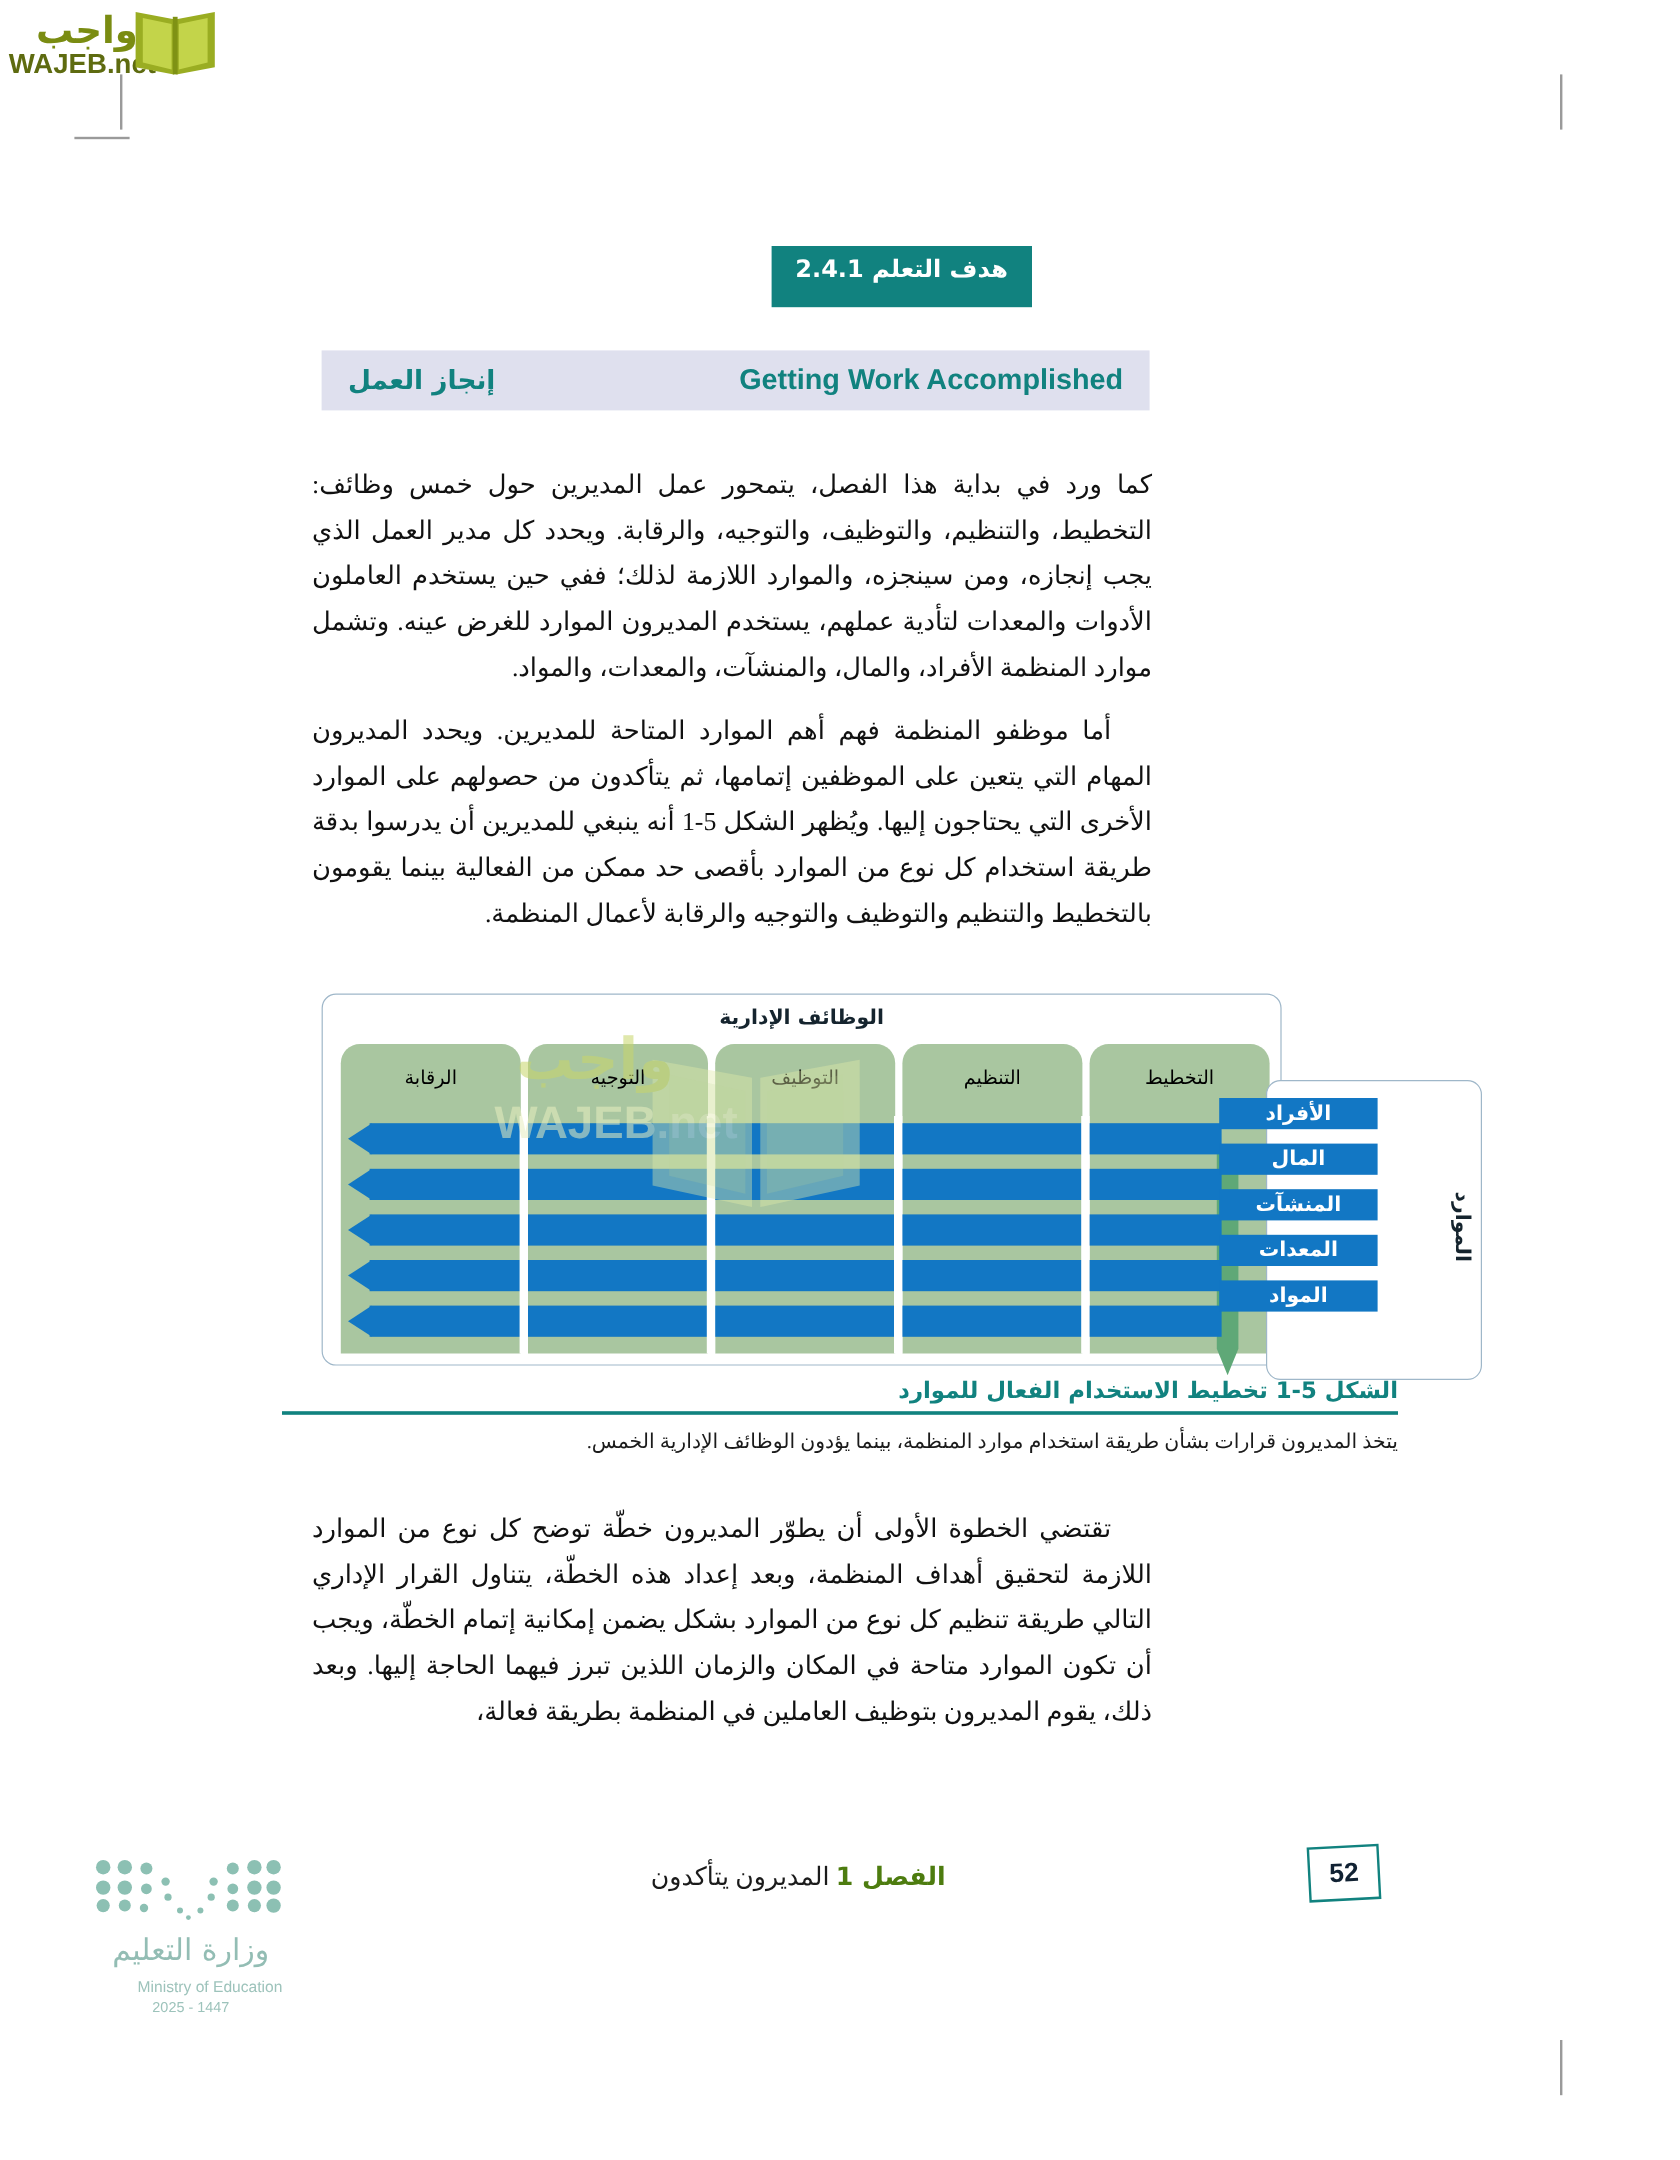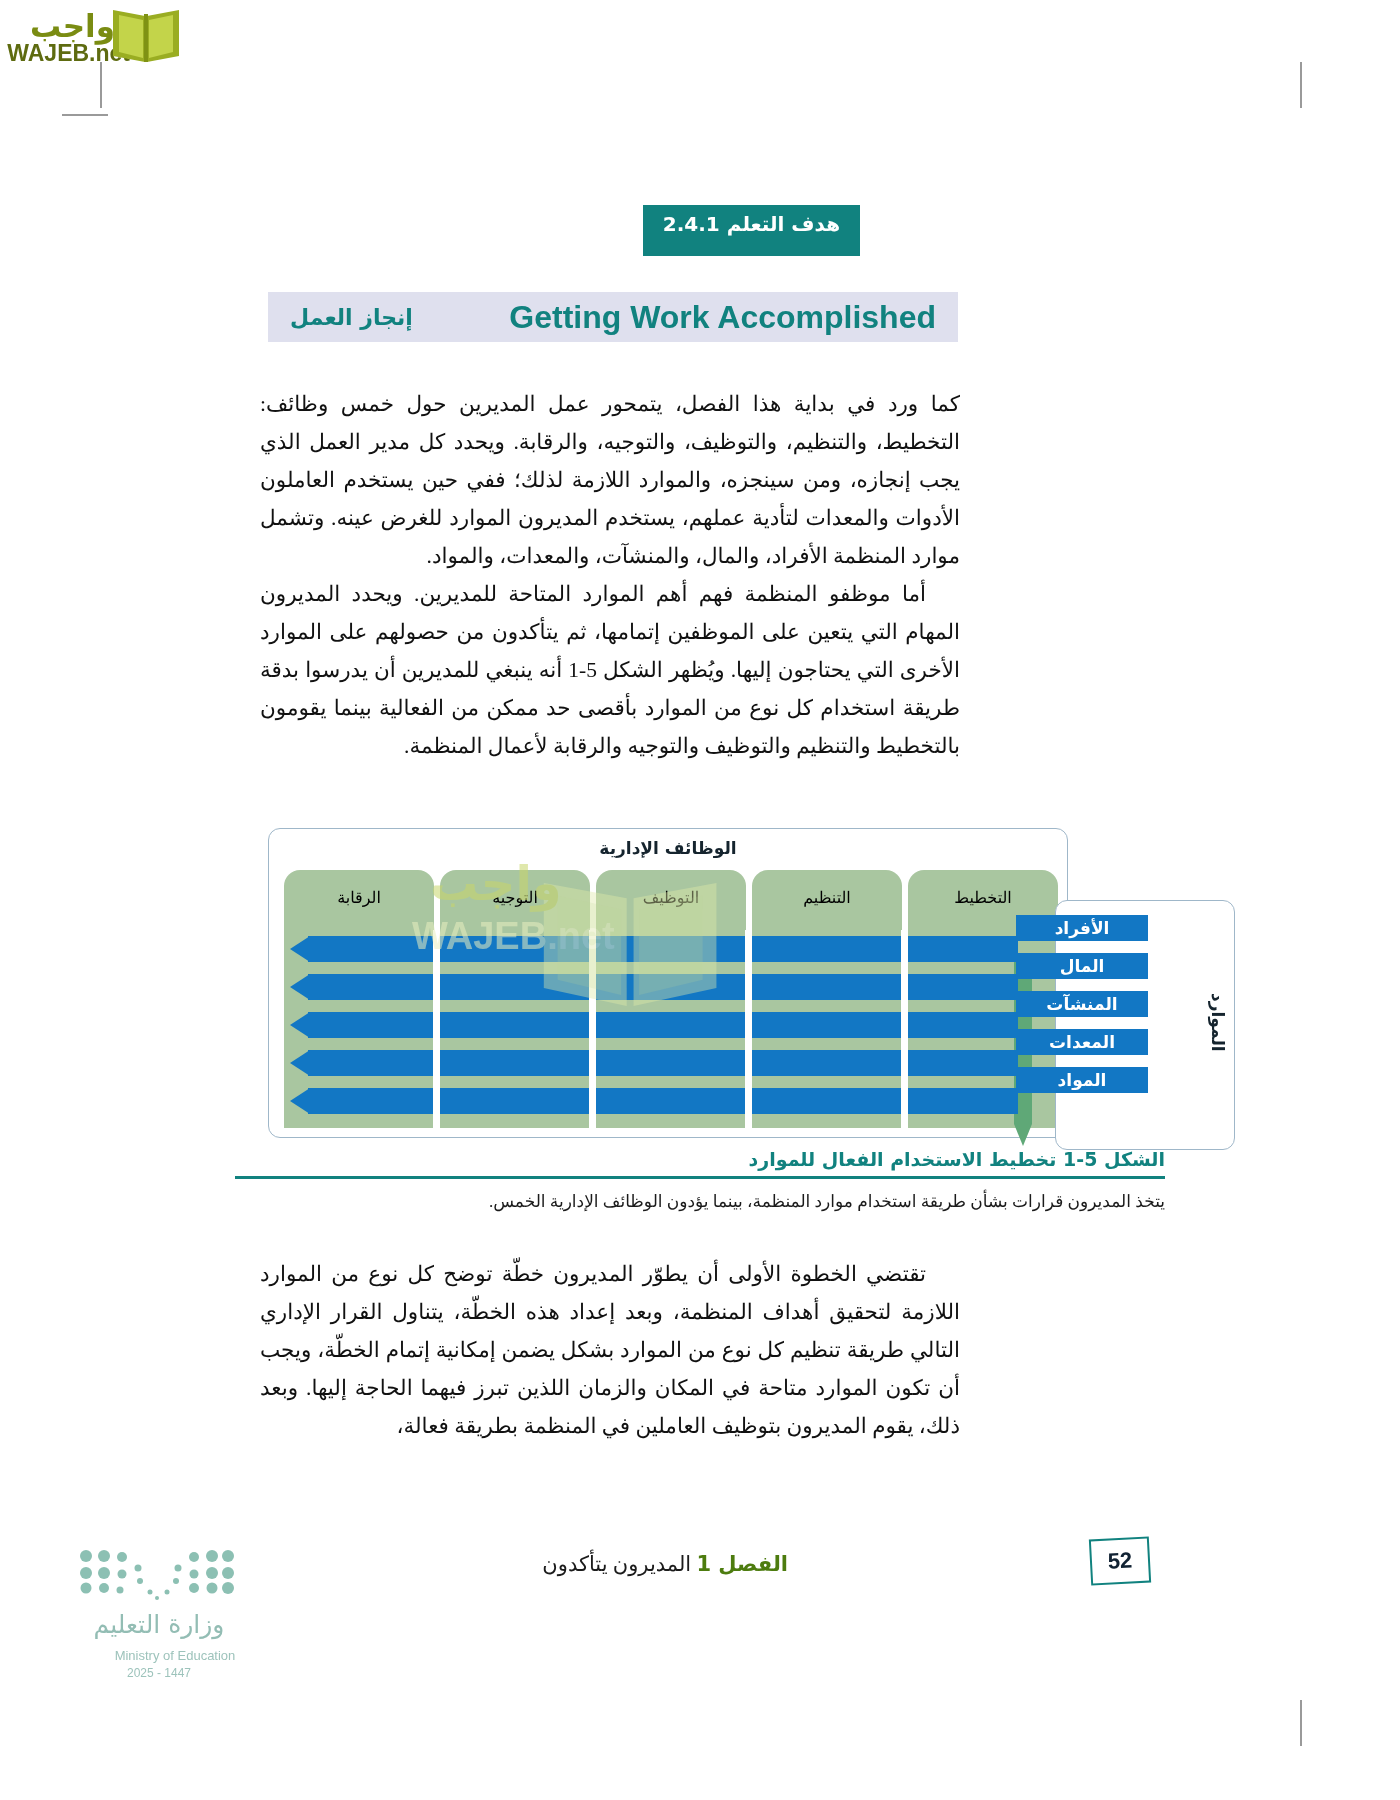--- a/index.html
+++ b/index.html
@@ -35,31 +35,31 @@
     white-space:nowrap;
   }
 
   
   .title-bar {
     position:absolute; left:268px; top:292px; width:690px; height:50px;
     background:#dfe0ee; display:flex; align-items:center;
     justify-content:space-between; padding:0 22px;
   }
   .title-ar { font-family:"DejaVu Sans", sans-serif; font-size:22px; font-weight:bold; color:#11827f; }
-  .title-en { font-family:"Liberation Sans", sans-serif; font-size:32px; font-weight:bold;
+  .title-en { font-family:"Liberation Sans", sans-serif; font-size:24px; font-weight:bold;
               color:#11827f; direction:ltr; }
 
   
   .body-col { position:absolute; right:440px; top:385px; width:700px; }
   .para {
     font-family:"Liberation Serif", serif; font-size:21.5px; line-height:38px;
     color:#111; text-align:justify; text-align-last:right; direction:rtl;
   }
   .para.indent { text-indent:34px; }
-  .para + .para { margin-top:0; }
+  .para + .para { margin-top:15px; }
 
   
   .figure { position:absolute; left:268px; top:828px; width:800px; height:310px; }
   .fig-frame {
     position:absolute; left:0; top:0; width:800px; height:310px;
     border:1.5px solid #9fb7c9; border-radius:12px; background:#ffffff;
   }
   .fig-head {
     position:absolute; right:0; left:0; top:10px; text-align:center;
     font-family:"DejaVu Sans", sans-serif; font-size:17px; font-weight:bold; color:#15242e;

